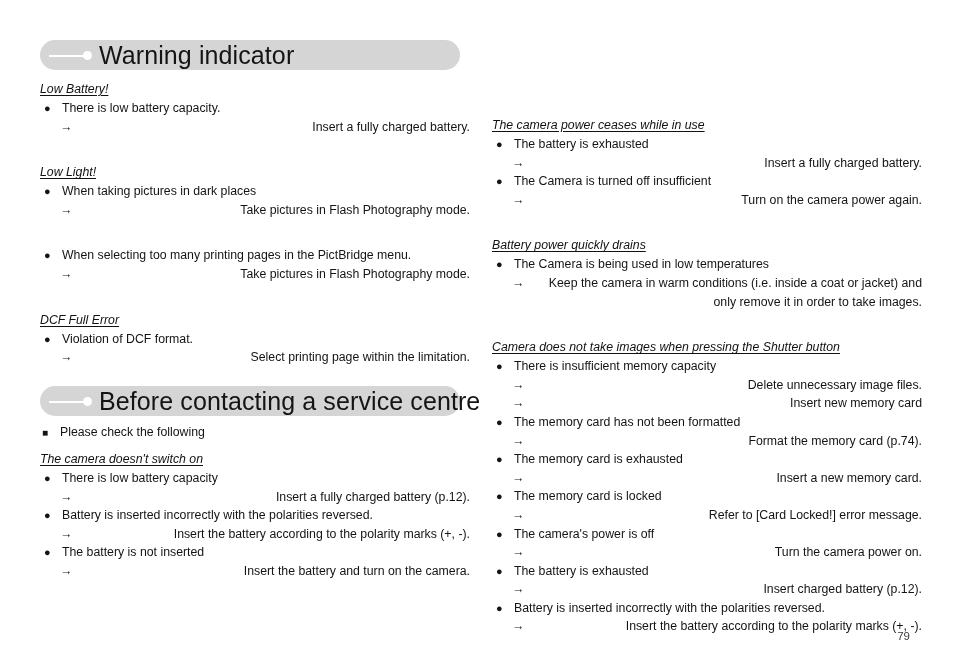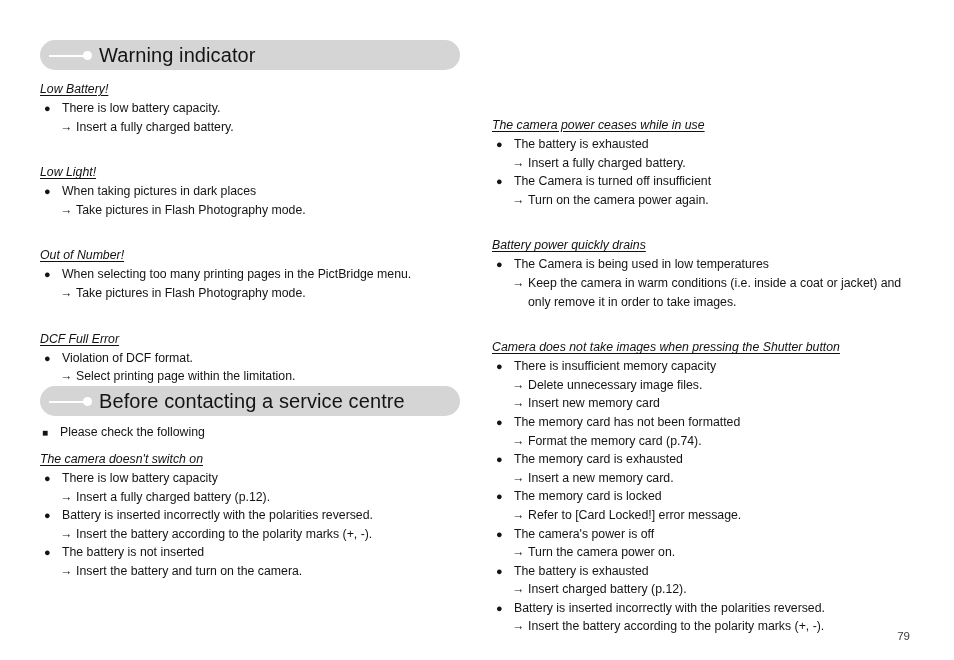--- a/index.html
+++ b/index.html
@@ -45,21 +45,21 @@
   .banner-rule .dot {
     position: absolute;
     left: 34px;
     top: 3px;
     width: 9px;
     height: 9px;
     border-radius: 50%;
     background: #ffffff;
   }
   .banner-title {
-    font-size: 20px;
+    font-size: 25px;
     font-weight: 400;
     color: #141414;
     letter-spacing: 0.1px;
     margin-left: 4px;
     white-space: nowrap;
   }
 
   
   .col {
     position: absolute;
@@ -107,21 +107,21 @@
     line-height: 18.6px;
     color: #141414;
     padding-left: 20px;
   }
   .arrow-mark {
     flex: 0 0 auto;
     width: 16px;
     font-size: 12.3px;
     line-height: 18.6px;
   }
-  .arrow-text { flex: 1 1 auto; }
+  .arrow-text { flex: 1 1 auto; text-align: right; }
   .arrow-text .cont {
     display: block;
     padding-left: 0;
   }
 
   .square-row {
     display: flex;
     align-items: flex-start;
     font-size: 12.3px;
     line-height: 18.6px;
@@ -191,21 +191,20 @@
     </div>
     <div class="arrow-row">
       <span class="arrow-mark">→</span>
       <span class="arrow-text">Take pictures in Flash Photography mode.</span>
     </div>
   </div>
 
   <div class="gap-lg"></div>
 
   <div class="block">
-    <div class="sub-head">Out of Number!</div>
     <div class="bullet-row">
       <span class="bullet-mark">●</span>
       <span class="bullet-text">When selecting too many printing pages in the PictBridge menu.</span>
     </div>
     <div class="arrow-row">
       <span class="arrow-mark">→</span>
       <span class="arrow-text">Take pictures in Flash Photography mode.</span>
     </div>
   </div>
 

